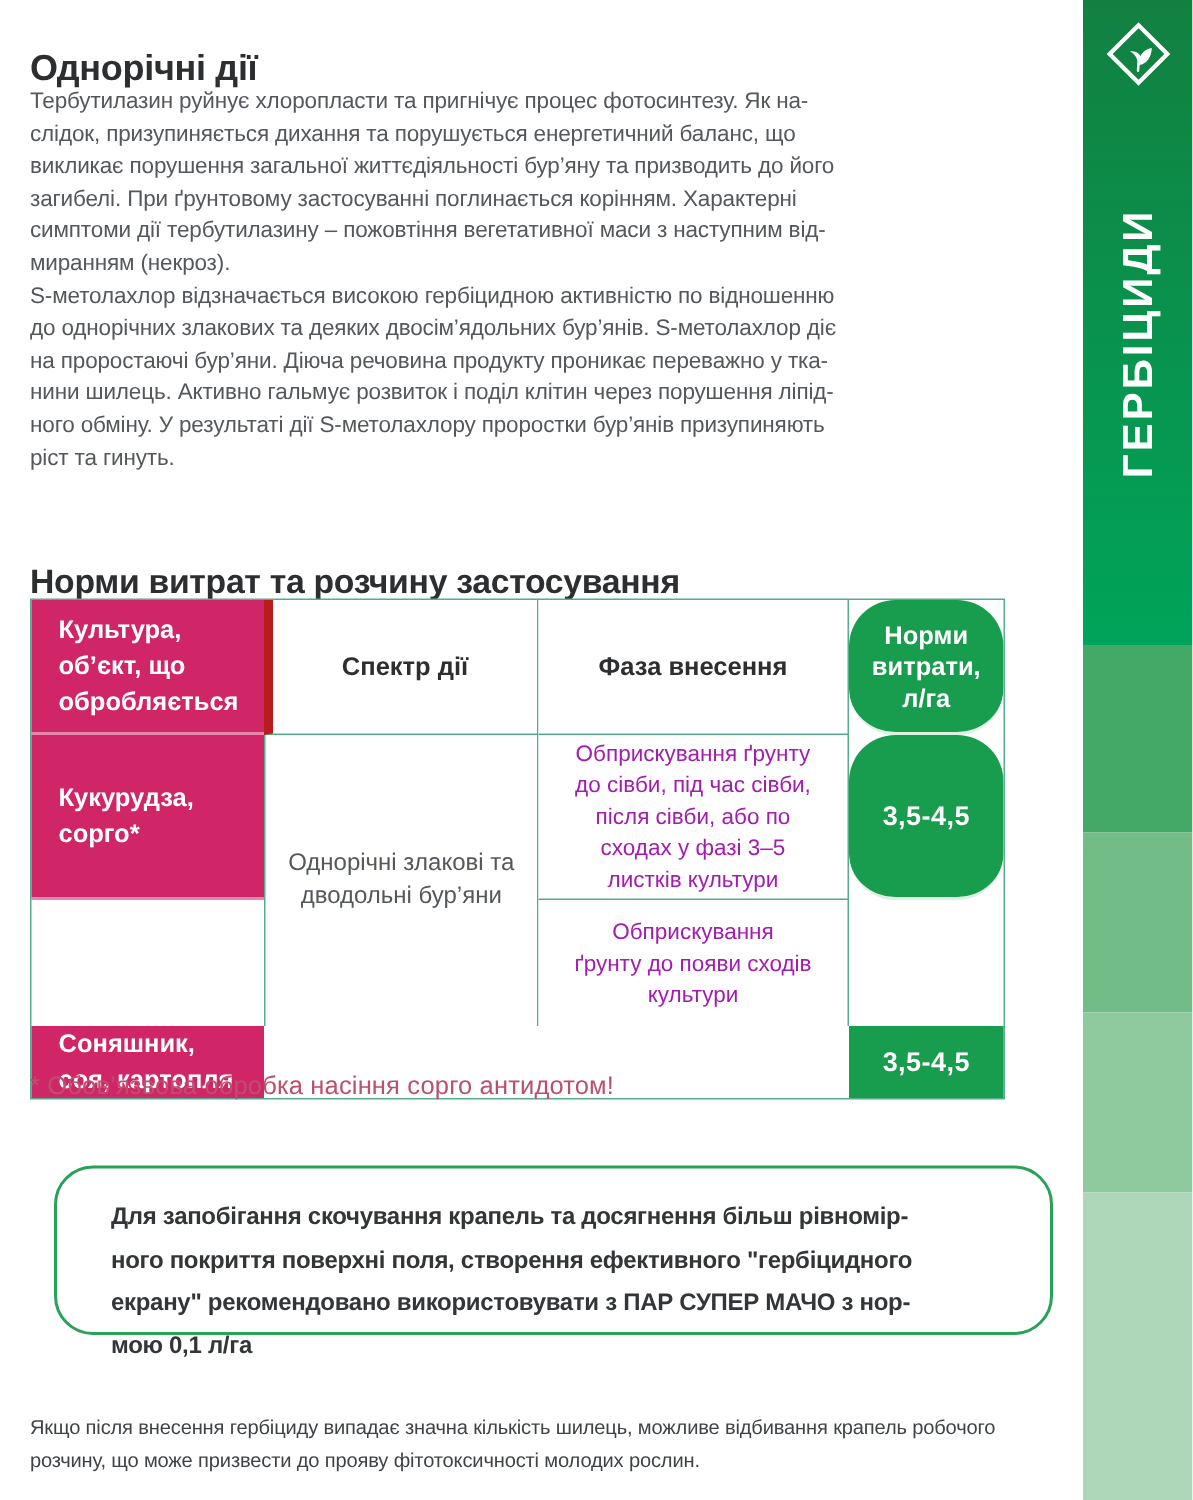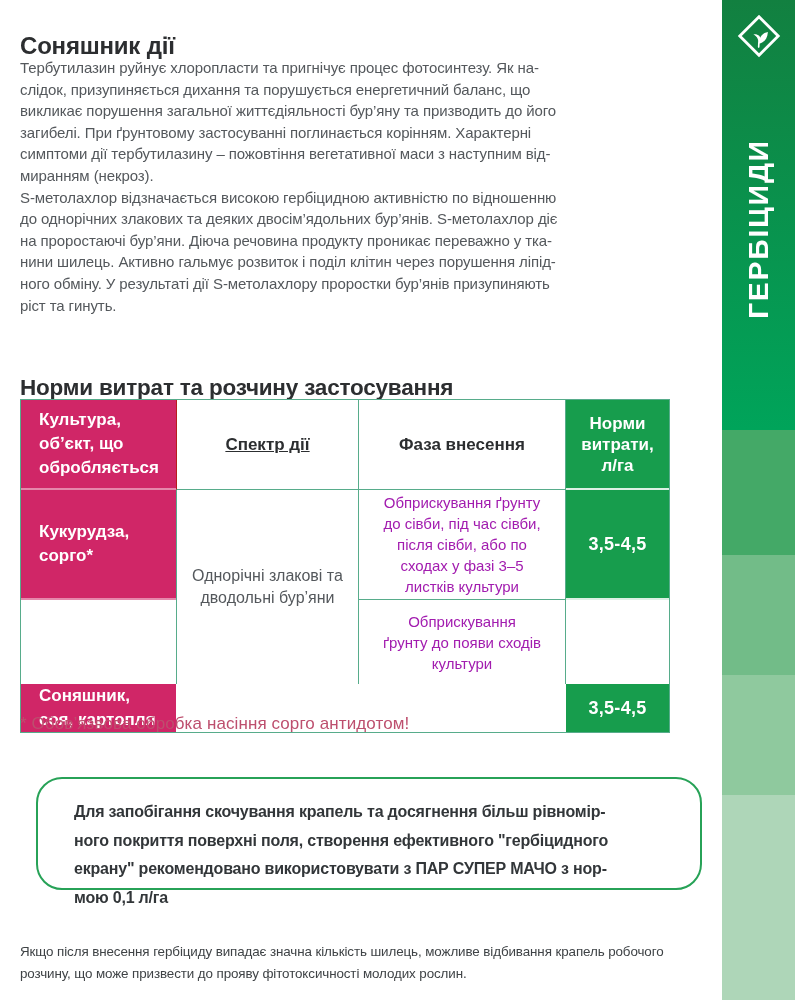--- a/index.html
+++ b/index.html
@@ -43,21 +43,21 @@
   .pinkcell{
     background:#d02667;color:#ffffff;font-weight:700;
     justify-content:flex-start;text-align:left;padding-left:18px;
     font-size:17px;line-height:24px;
   }
   .pink-div{border-bottom:2px solid rgba(255,255,255,0.45);}
   .greencell{
     background:#179d4d;color:#ffffff;font-weight:700;
     font-size:17px;line-height:21px;
   }
-  .green-div{border-bottom:2px solid rgba(255,255,255,0.85);}
+  .green-div{border-bottom:2px solid rgba(255,255,255,0.85);border-radius:31px;}
   .headcell{font-size:17px;font-weight:700;color:#2c2e30;background:#ffffff;}
   .speccell{
     grid-row:2 / span 2;grid-column:2;
     font-size:16px;line-height:22px;color:#54585c;background:#ffffff;
   }
   .phasecell{
     font-size:15px;line-height:21px;color:#a21caf;background:#ffffff;padding:2px 4px;
   }
   .ratecell{font-size:18px;letter-spacing:0.3px;}
 
@@ -102,21 +102,21 @@
   }
   .step{position:absolute;left:722px;width:73px;}
   .step1{top:430px;height:125px;background:#44a967;}
   .step2{top:555px;height:120px;background:#72bc88;}
   .step3{top:675px;height:120px;background:#8fc99e;}
   .step4{top:795px;height:205px;background:#aed6b8;}
 </style>
 </head>
 <body>
 
-<h1 class="h1">Соняшник дії</h1>
+<h1 class="h1">Однорічні дії</h1>
 
 <div class="bodytext">
   <p class="pre">Тербутилазин руйнує хлоропласти та пригнічує процес фотосинтезу. Як на-
 слідок, призупиняється дихання та порушується енергетичний баланс, що
 викликає порушення загальної життєдіяльності бур’яну та призводить до його
 загибелі. При ґрунтовому застосуванні поглинається корінням. Характерні
 симптоми дії тербутилазину – пожовтіння вегетативної маси з наступним від-
 миранням (некроз).</p>
   <p class="pre">S-метолахлор відзначається високою гербіцидною активністю по відношенню
 до однорічних злакових та деяких двосім’ядольних бур’янів. S-метолахлор діє
@@ -125,21 +125,21 @@
 ного обміну. У результаті дії S-метолахлору проростки бур’янів призупиняють
 ріст та гинуть.</p>
 </div>
 
 <h2 class="h2">Норми витрат та розчину застосування</h2>
 
 <div class="spec-table">
   <div class="cell pinkcell pink-div pre">Культура,
 об’єкт, що
 обробляється</div>
-  <div class="cell headcell v-b h-b" style="border-left:1px solid #b91c1c;text-decoration:underline;">Спектр дії</div>
+  <div class="cell headcell v-b h-b" style="border-left:6px solid #b91c1c;">Спектр дії</div>
   <div class="cell headcell v-b h-b">Фаза внесення</div>
   <div class="cell greencell green-div pre">Норми
 витрати,
 л/га</div>
 
   <div class="cell speccell v-b pre" style="border-left:1px solid #57ac8b;">Однорічні злакові та
 дводольні бур’яни</div>
   <div class="cell pinkcell pink-div pre">Кукурудза,
 сорго*</div>
   <div class="cell phasecell v-b h-b pre">Обприскування ґрунту

